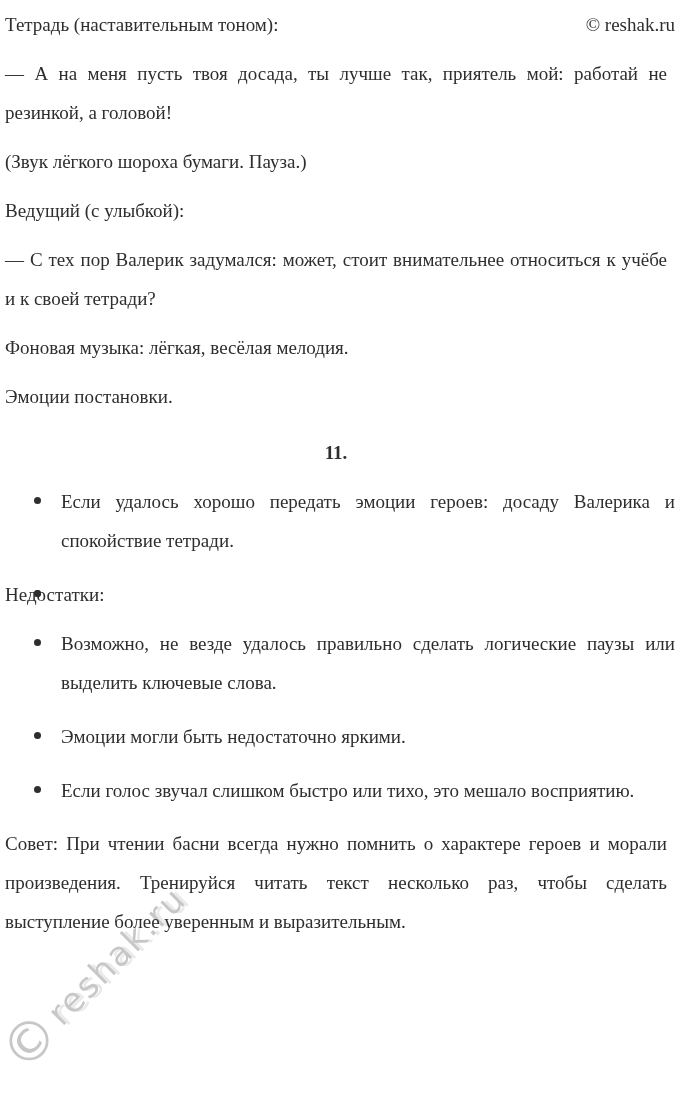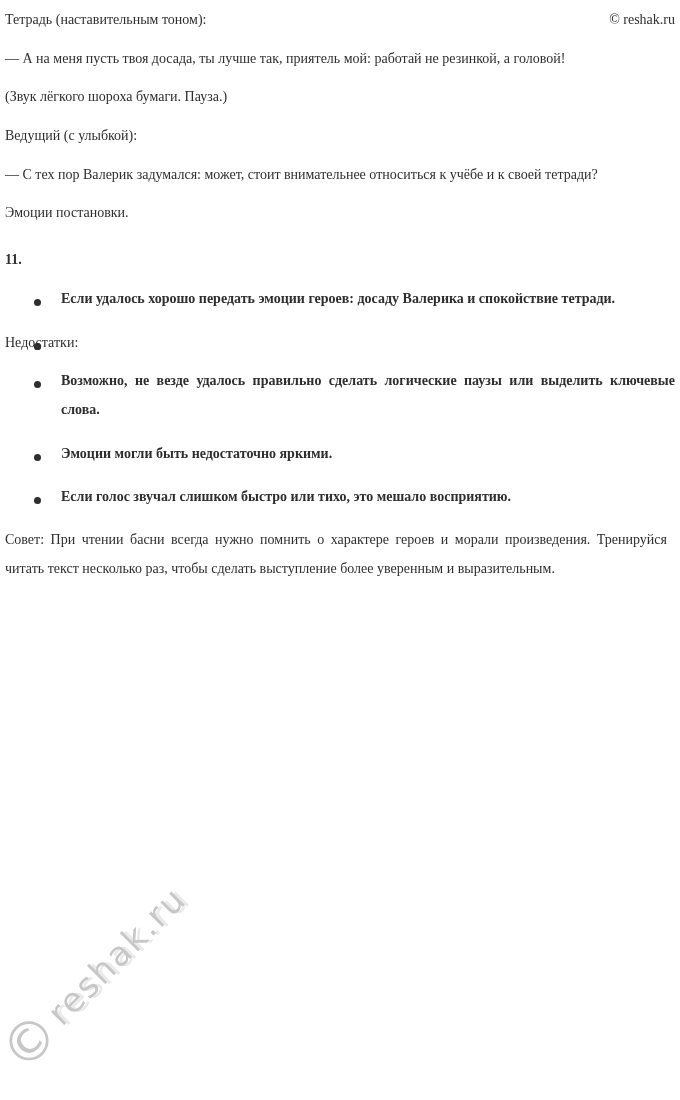--- a/index.html
+++ b/index.html
@@ -9,43 +9,43 @@
     overflow: hidden;
     box-sizing: border-box;
     font-family: "Liberation Serif", "DejaVu Serif", serif;
     color: #2e2e2e;
     position: relative;
   }
   .page {
     position: relative;
     z-index: 1;
     padding: 6px 5px 0 5px;
-    font-size: 14px;
+    font-size: 19px;
     line-height: 2.05;
   }
   .header {
     display: flex;
     justify-content: space-between;
     align-items: baseline;
     margin-bottom: 10px;
   }
   .copyright { white-space: nowrap; }
   p {
     margin: 0 8px 10px 0;
   }
   .just { text-align: justify; }
   .task-number {
     font-weight: bold;
     margin-top: 18px;
+    text-align: center;
   }
   ul.bullets {
     list-style: none;
     margin: 4px 0 14px 0;
     padding: 0;
-    font-weight: bold;
   }
   ul.bullets li {
     position: relative;
     padding-left: 56px;
     text-align: justify;
     margin-bottom: 15px;
   }
   ul.bullets li:last-child { margin-bottom: 0; }
   .bullet {
     position: absolute;
@@ -94,20 +94,21 @@
 
   <div class="header">
     <span>Тетрадь (наставительным тоном):</span>
     <span class="copyright">© reshak.ru</span>
   </div>
 
   <p class="just">— А на меня пусть твоя досада, ты лучше так, приятель мой: работай не резинкой, а головой!</p>
   <p>(Звук лёгкого шороха бумаги. Пауза.)</p>
   <p>Ведущий (с улыбкой):</p>
   <p class="just">— С тех пор Валерик задумался: может, стоит внимательнее относиться к учёбе и к своей тетради?</p>
+  <p>Фоновая музыка: лёгкая, весёлая мелодия.</p>
   <p>Эмоции постановки.</p>
 
   <p class="task-number">11.</p>
 
   <ul class="bullets">
     <li>
       <span class="bullet"></span>
       <span>Если удалось хорошо передать эмоции героев: досаду Валерика и спокойствие тетради.</span>
     </li>
     <li>

